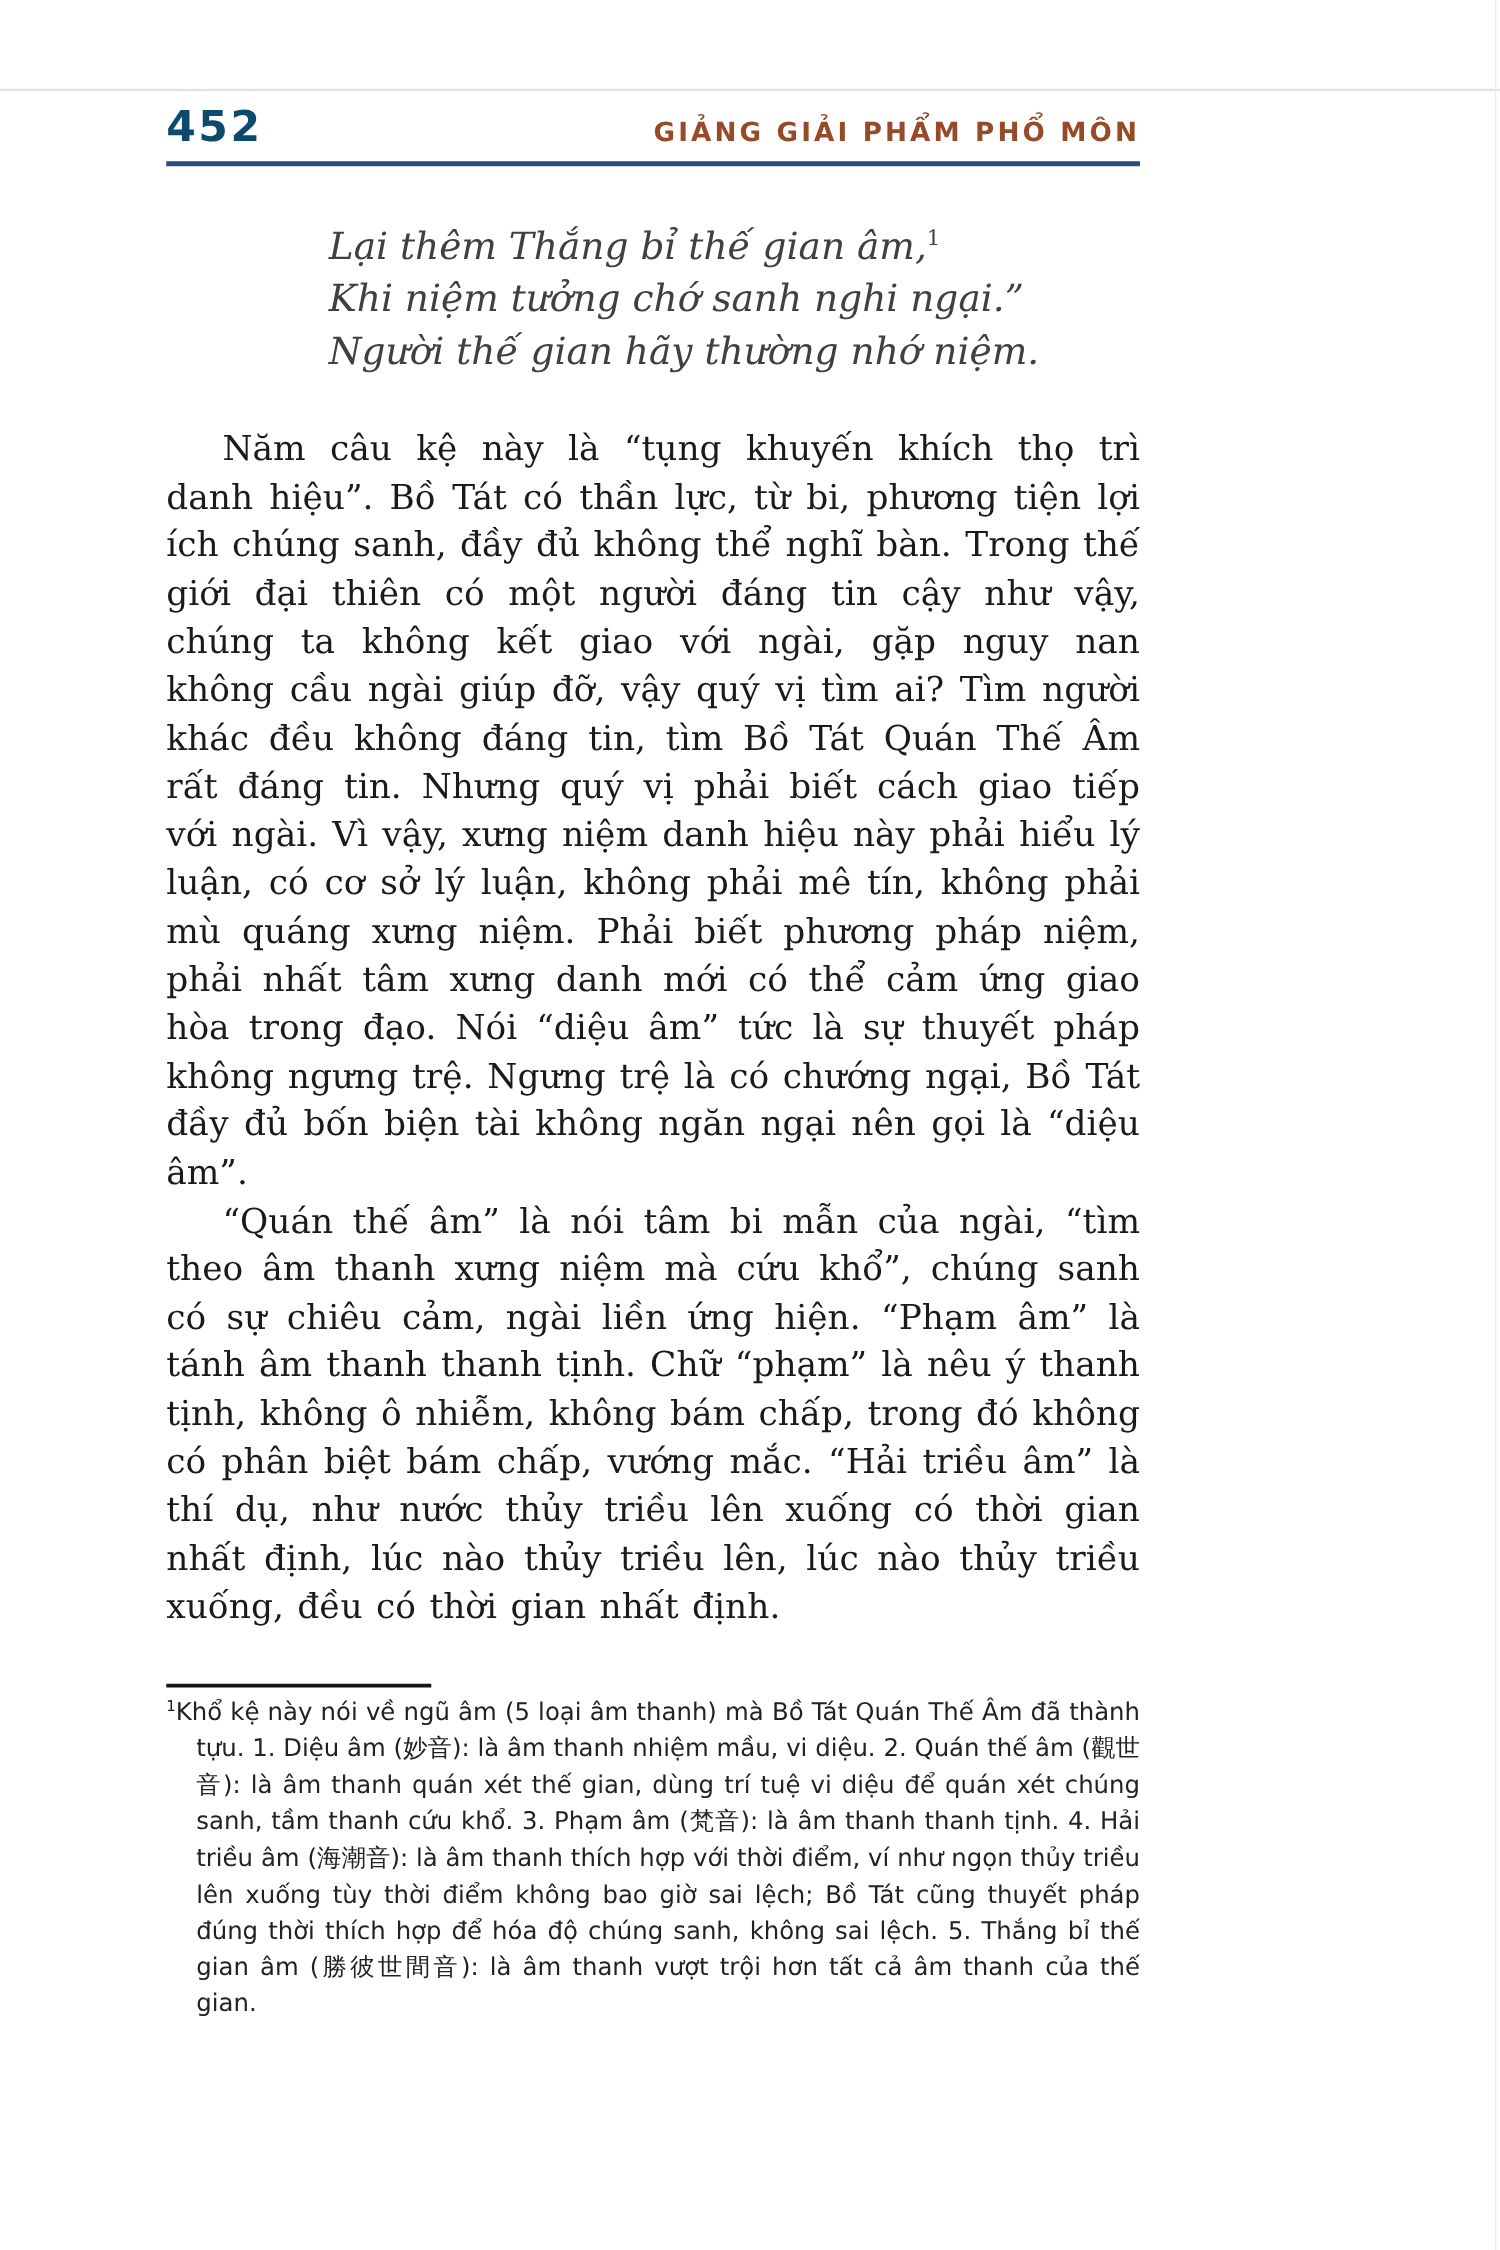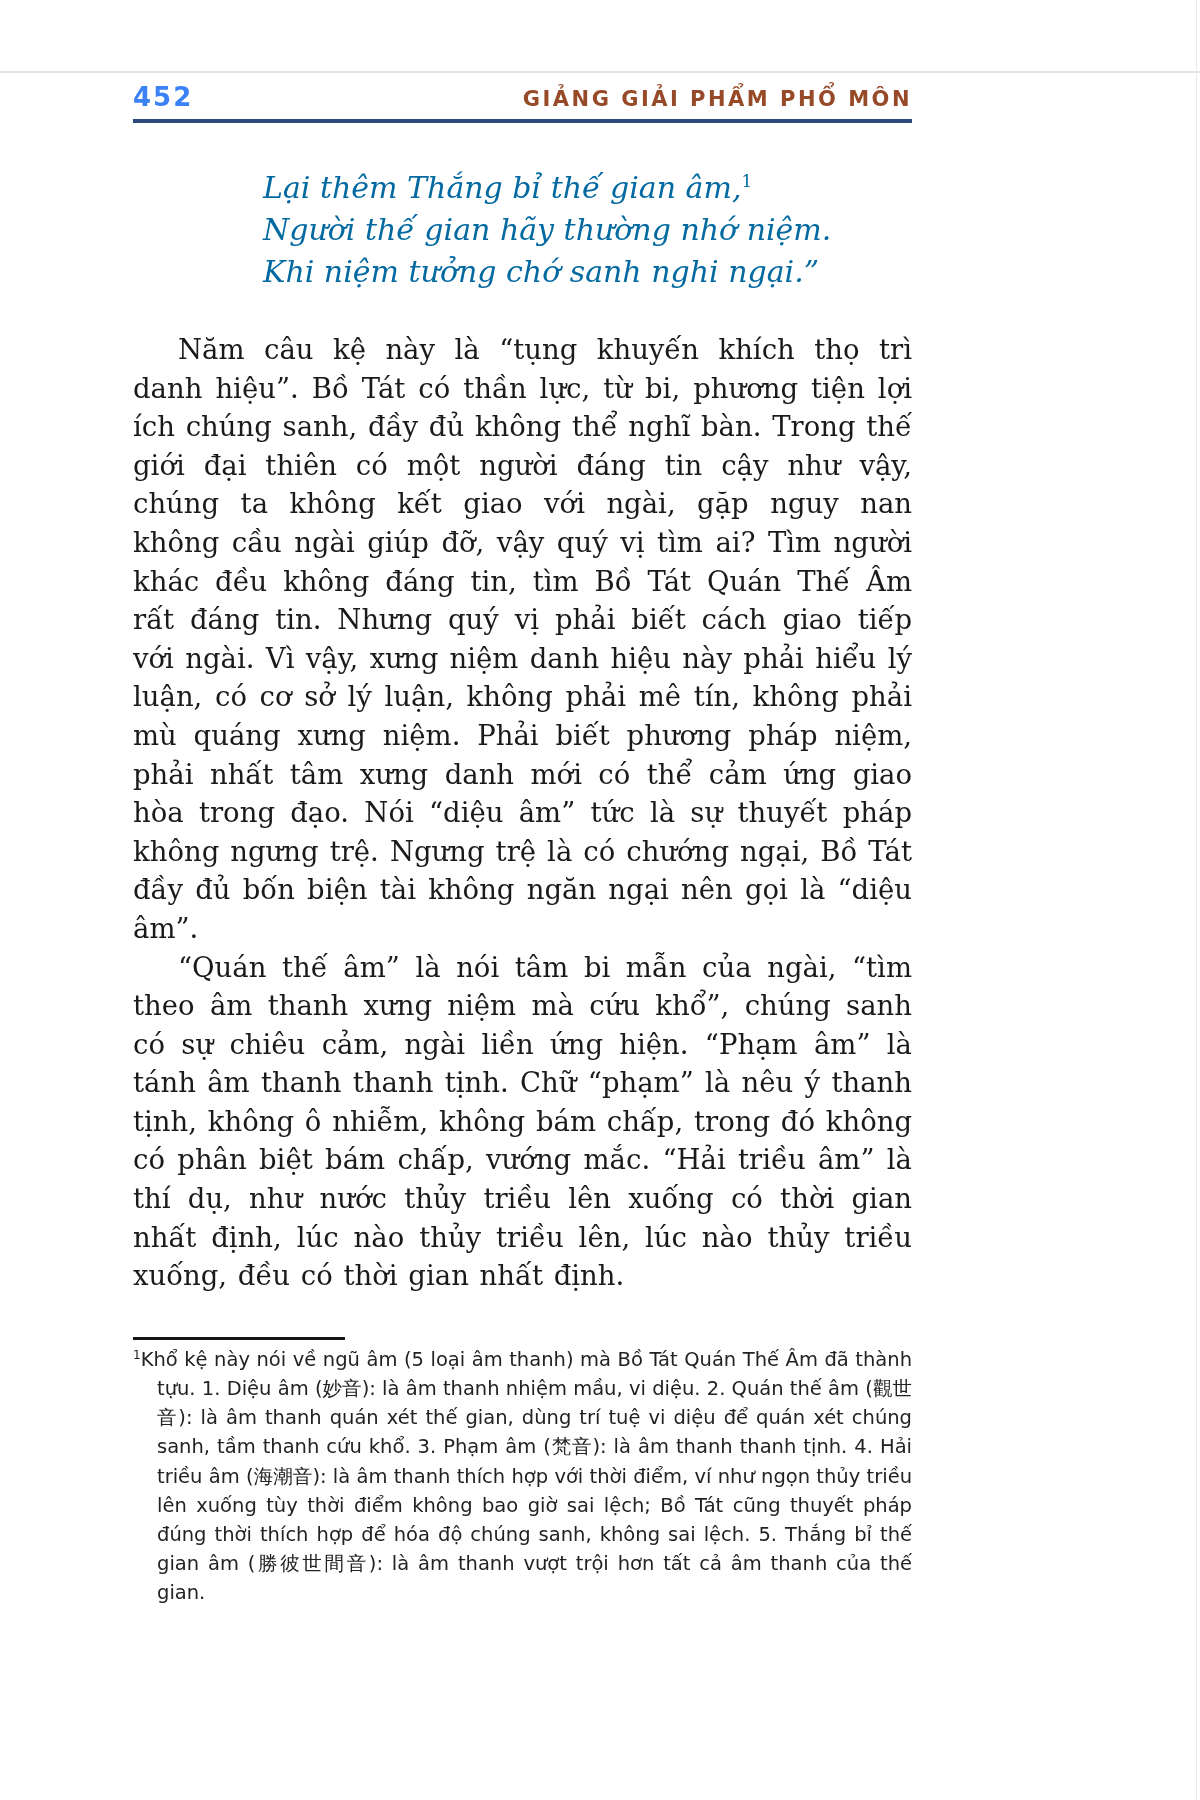--- a/index.html
+++ b/index.html
@@ -32,41 +32,41 @@
   }
   .running-header {
     margin-top: 82px;
     display: flex;
     justify-content: space-between;
     align-items: baseline;
     font-family: "DejaVu Sans", "Liberation Sans", sans-serif;
     font-weight: bold;
   }
   .page-number {
-    font-size: 26px;
+    font-size: 34px;
     letter-spacing: 2px;
-    color: #3b82f6;
+    color: #0c4a6e;
   }
   .running-title {
     font-size: 21px;
     letter-spacing: 2.5px;
     color: #964a28;
   }
   .header-rule {
     margin-top: 7px;
     height: 4px;
     background: #2c4a7c;
   }
   .verse-block {
     margin-top: 44px;
     padding-left: 130px;
     font-style: italic;
     font-size: 30px;
     line-height: 42px;
-    color: #0369a1;
+    color: #404040;
   }
   .verse-line sup {
     font-size: 17px;
     line-height: 0;
     font-style: normal;
   }
   .body-paragraph {
     font-size: 27.5px;
     line-height: 38.6px;
     text-align: justify;
@@ -107,22 +107,22 @@
 
   <div class="running-header">
     <span class="page-number">452</span>
     <span class="running-title">GIẢNG GIẢI PHẨM PHỔ MÔN</span>
   </div>
 
   <div class="header-rule"></div>
 
   <div class="verse-block">
     <div class="verse-line"><span>Lại thêm Thắng bỉ thế gian âm,</span><sup>1</sup></div>
+    <div class="verse-line"><span>Khi niệm tưởng chớ sanh nghi ngại.”</span></div>
     <div class="verse-line"><span>Người thế gian hãy thường nhớ niệm.</span></div>
-    <div class="verse-line"><span>Khi niệm tưởng chớ sanh nghi ngại.”</span></div>
   </div>
 
   <p class="body-paragraph first">Năm câu kệ này là “tụng khuyến khích thọ trì danh hiệu”. Bồ Tát có thần lực, từ bi, phương tiện lợi ích chúng sanh, đầy đủ không thể nghĩ bàn. Trong thế giới đại thiên có một người đáng tin cậy như vậy, chúng ta không kết giao với ngài, gặp nguy nan không cầu ngài giúp đỡ, vậy quý vị tìm ai? Tìm người khác đều không đáng tin, tìm Bồ Tát Quán Thế Âm rất đáng tin. Nhưng quý vị phải biết cách giao tiếp với ngài. Vì vậy, xưng niệm danh hiệu này phải hiểu lý luận, có cơ sở lý luận, không phải mê tín, không phải mù quáng xưng niệm. Phải biết phương pháp niệm, phải nhất tâm xưng danh mới có thể cảm ứng giao hòa trong đạo. Nói “diệu âm” tức là sự thuyết pháp không ngưng trệ. Ngưng trệ là có chướng ngại, Bồ Tát đầy đủ bốn biện tài không ngăn ngại nên gọi là “diệu âm”.</p>
 
   <p class="body-paragraph second">“Quán thế âm” là nói tâm bi mẫn của ngài, “tìm theo âm thanh xưng niệm mà cứu khổ”, chúng sanh có sự chiêu cảm, ngài liền ứng hiện. “Phạm âm” là tánh âm thanh thanh tịnh. Chữ “phạm” là nêu ý thanh tịnh, không ô nhiễm, không bám chấp, trong đó không có phân biệt bám chấp, vướng mắc. “Hải triều âm” là thí dụ, như nước thủy triều lên xuống có thời gian nhất định, lúc nào thủy triều lên, lúc nào thủy triều xuống, đều có thời gian nhất định.</p>
 
   <div class="footnote-rule"></div>
 
   <p class="footnote"><sup>1</sup><span>Khổ kệ này nói về ngũ âm (5 loại âm thanh) mà Bồ Tát Quán Thế Âm đã thành tựu. 1. Diệu âm (妙音): là âm thanh nhiệm mầu, vi diệu. 2. Quán thế âm (觀世音): là âm thanh quán xét thế gian, dùng trí tuệ vi diệu để quán xét chúng sanh, tầm thanh cứu khổ. 3. Phạm âm (梵音): là âm thanh thanh tịnh. 4. Hải triều âm (海潮音): là âm thanh thích hợp với thời điểm, ví như ngọn thủy triều lên xuống tùy thời điểm không bao giờ sai lệch; Bồ Tát cũng thuyết pháp đúng thời thích hợp để hóa độ chúng sanh, không sai lệch. 5. Thắng bỉ thế gian âm (勝彼世間音): là âm thanh vượt trội hơn tất cả âm thanh của thế gian.</span></p>
 

